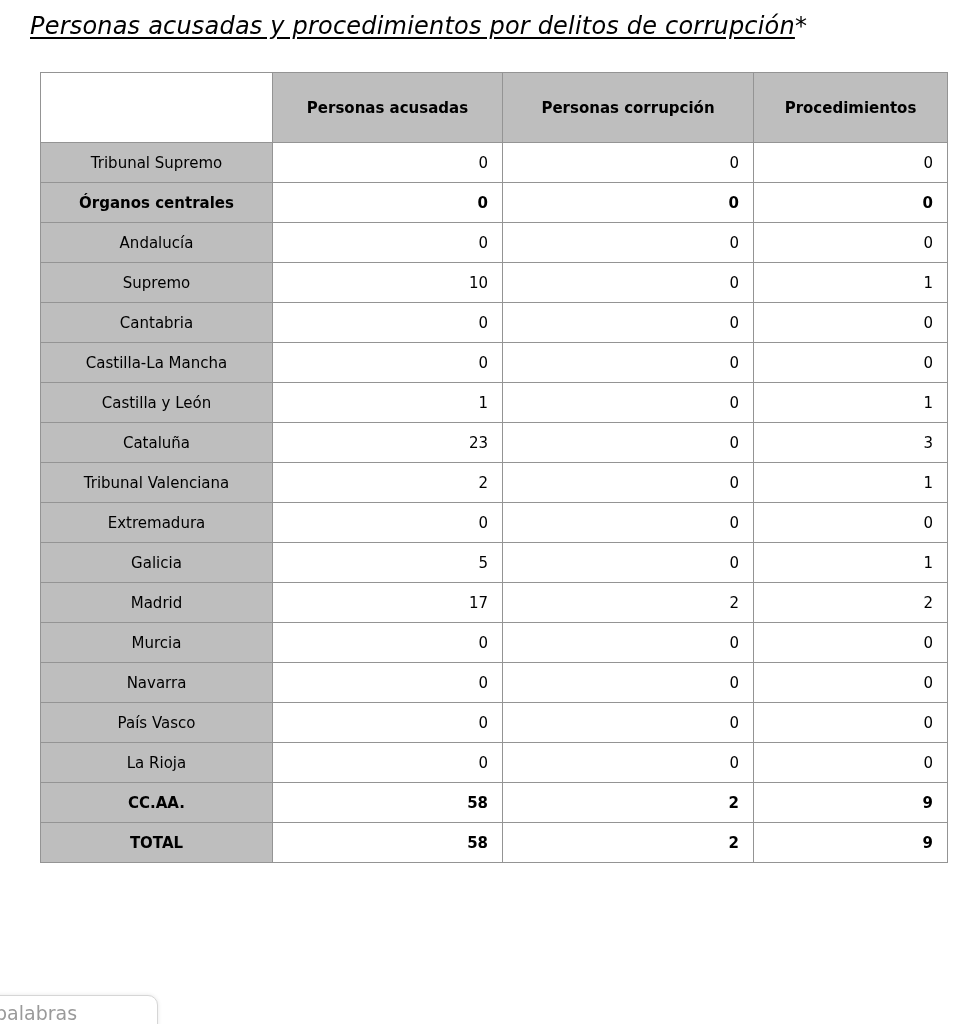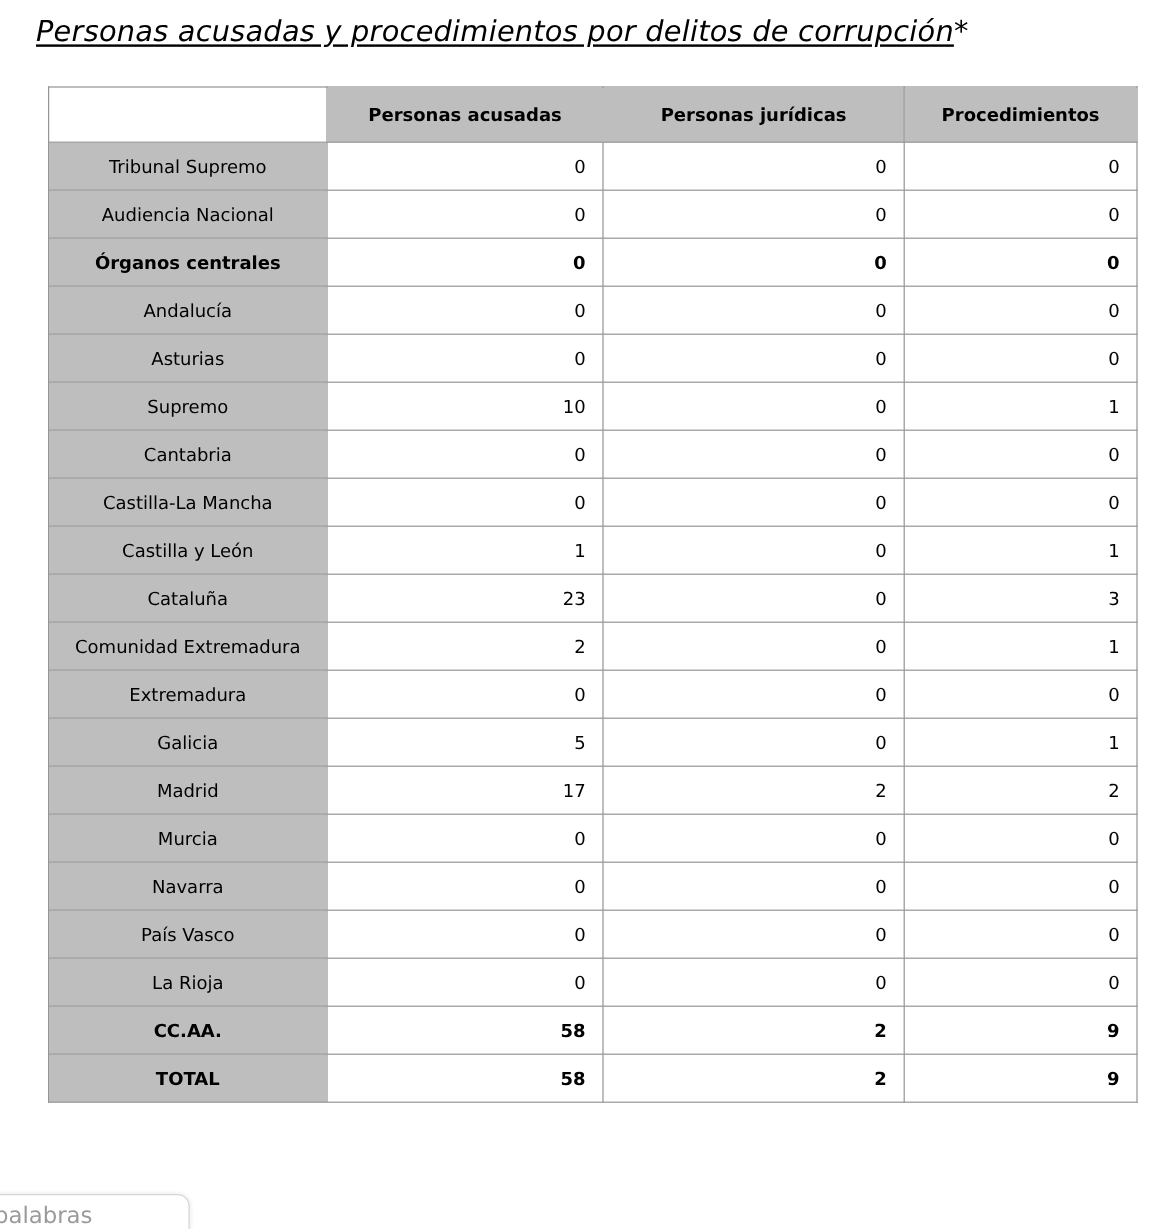--- a/index.html
+++ b/index.html
@@ -46,21 +46,21 @@
     font-size: 15px;
     vertical-align: middle;
     overflow: hidden;
     white-space: nowrap;
   }
   .data-table thead th {
     background: #bebebe;
     font-weight: bold;
     height: 45px;
     text-align: center;
-    padding: 0 6px;
+    padding: 12px 6px;
   }
   .data-table thead th.corner {
     background: #ffffff;
   }
   .data-table td.label-cell {
     background: #bebebe;
     height: 39px;
     text-align: center;
     padding: 0 12px;
     font-weight: normal;
@@ -106,56 +106,44 @@
   <colgroup>
     <col style="width:232px">
     <col style="width:230px">
     <col style="width:251px">
     <col style="width:194px">
   </colgroup>
   <thead>
     <tr>
       <th class="corner"></th>
       <th>Personas acusadas</th>
-      <th>Personas jurídicas</th>
+      <th>Personas corrupción</th>
       <th>Procedimientos</th>
     </tr>
   </thead>
   <tbody id="table-body">
       <tr>
         <td class="label-cell">Tribunal Supremo</td>
         <td class="value-cell">0</td>
         <td class="value-cell">0</td>
         <td class="value-cell">0</td>
       </tr>
-      <tr>
-        <td class="label-cell">Audiencia Nacional</td>
-        <td class="value-cell">0</td>
-        <td class="value-cell">0</td>
-        <td class="value-cell">0</td>
-      </tr>
       <tr class="bold-row">
         <td class="label-cell">Órganos centrales</td>
         <td class="value-cell">0</td>
         <td class="value-cell">0</td>
         <td class="value-cell">0</td>
       </tr>
       <tr>
         <td class="label-cell">Andalucía</td>
         <td class="value-cell">0</td>
         <td class="value-cell">0</td>
         <td class="value-cell">0</td>
       </tr>
       <tr>
-        <td class="label-cell">Asturias</td>
-        <td class="value-cell">0</td>
-        <td class="value-cell">0</td>
-        <td class="value-cell">0</td>
-      </tr>
-      <tr>
         <td class="label-cell">Supremo</td>
         <td class="value-cell">10</td>
         <td class="value-cell">0</td>
         <td class="value-cell">1</td>
       </tr>
       <tr>
         <td class="label-cell">Cantabria</td>
         <td class="value-cell">0</td>
         <td class="value-cell">0</td>
         <td class="value-cell">0</td>
@@ -172,21 +160,21 @@
         <td class="value-cell">0</td>
         <td class="value-cell">1</td>
       </tr>
       <tr>
         <td class="label-cell">Cataluña</td>
         <td class="value-cell">23</td>
         <td class="value-cell">0</td>
         <td class="value-cell">3</td>
       </tr>
       <tr>
-        <td class="label-cell">Comunidad Extremadura</td>
+        <td class="label-cell">Tribunal Valenciana</td>
         <td class="value-cell">2</td>
         <td class="value-cell">0</td>
         <td class="value-cell">1</td>
       </tr>
       <tr>
         <td class="label-cell">Extremadura</td>
         <td class="value-cell">0</td>
         <td class="value-cell">0</td>
         <td class="value-cell">0</td>
       </tr>

